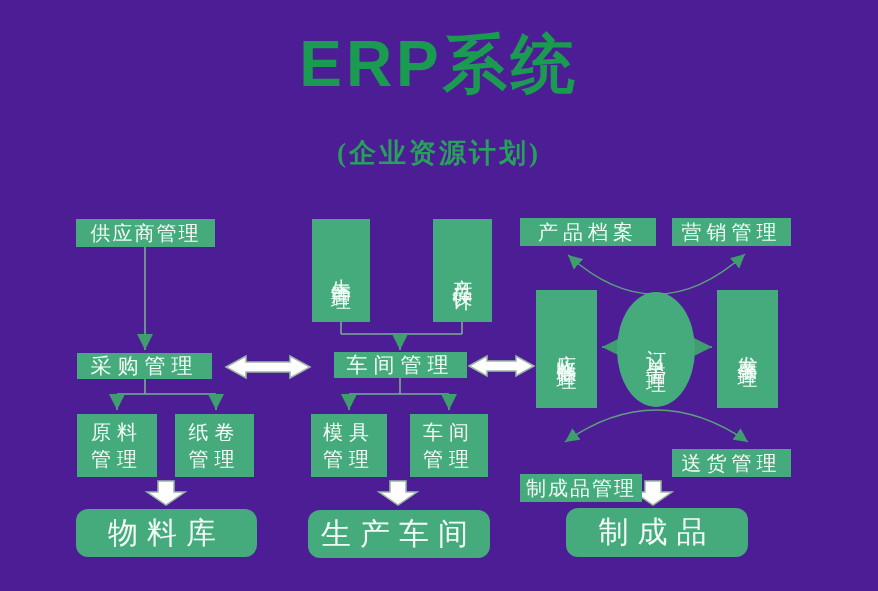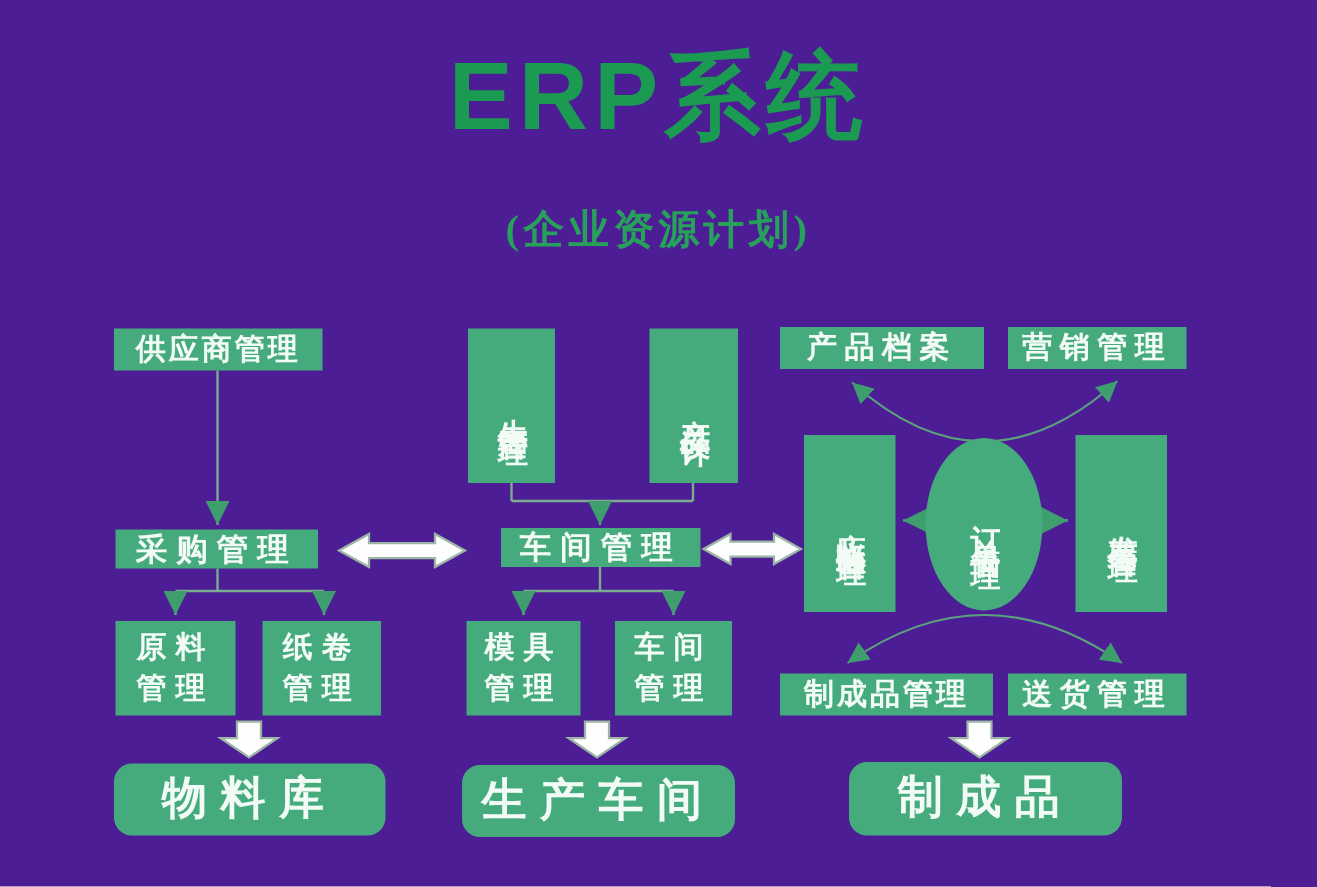--- a/index.html
+++ b/index.html
@@ -12,21 +12,21 @@
     font-family:"Liberation Sans","DejaVu Sans",sans-serif;
     font-weight:900;font-size:64px;letter-spacing:4px;color:#1b9a52;line-height:1;
   }
   .subtitle{
     position:absolute;left:0;top:121px;width:878px;text-align:center;
     font-size:27px;font-weight:600;letter-spacing:3px;color:#27a05b;line-height:1.2;margin-top:16px;
   }
   .node{
     position:absolute;background:#45ab7c;color:#f3fbf7;
     display:flex;align-items:center;justify-content:center;text-align:center;
-    font-size:20px;letter-spacing:5px;line-height:1.35;z-index:2;font-weight:bold;
+    font-size:20px;letter-spacing:5px;line-height:1.35;z-index:2;
   }
   .node.wide{letter-spacing:6px;font-size:21px;}
   .node.tight{letter-spacing:2px;}
   .node.two{padding:0 4px;box-sizing:border-box;letter-spacing:6px;}
   .node.vert{writing-mode:vertical-rl;letter-spacing:4px;}
   .node.rounded{border-radius:12px;font-size:30px;letter-spacing:9px;}
   .node.ellipse{border-radius:50%;letter-spacing:8px;}
   svg.wires{position:absolute;left:0;top:0;z-index:1;}
 </style>
 </head>
@@ -83,17 +83,17 @@
   <div class="node wide" style="left:334px;top:352px;width:133px;height:26px">车间管理</div>
   <div class="node two" style="left:311px;top:414px;width:76px;height:63px">模具管理</div>
   <div class="node two" style="left:410px;top:414px;width:78px;height:63px">车间管理</div>
   <div class="node rounded" style="left:308px;top:510px;width:182px;height:48px">生产车间</div>
 
   <div class="node" style="left:520px;top:218px;width:136px;height:28px">产品档案</div>
   <div class="node" style="left:672px;top:218px;width:119px;height:28px">营销管理</div>
   <div class="node vert tight" style="left:536px;top:290px;width:61px;height:118px">应收款管理</div>
   <div class="node ellipse vert" style="left:617px;top:292px;width:78px;height:115px">订单管理</div>
   <div class="node vert" style="left:717px;top:290px;width:61px;height:118px">发票管理</div>
-  <div class="node tight" style="left:520px;top:449px;width:142px;height:28px">制成品管理</div>
+  <div class="node tight" style="left:520px;top:474px;width:122px;height:28px">制成品管理</div>
   <div class="node" style="left:672px;top:449px;width:119px;height:28px">送货管理</div>
   <div class="node rounded" style="left:566px;top:508px;width:182px;height:49px">制成品</div>
 
 </div>
 
 </body></html>

